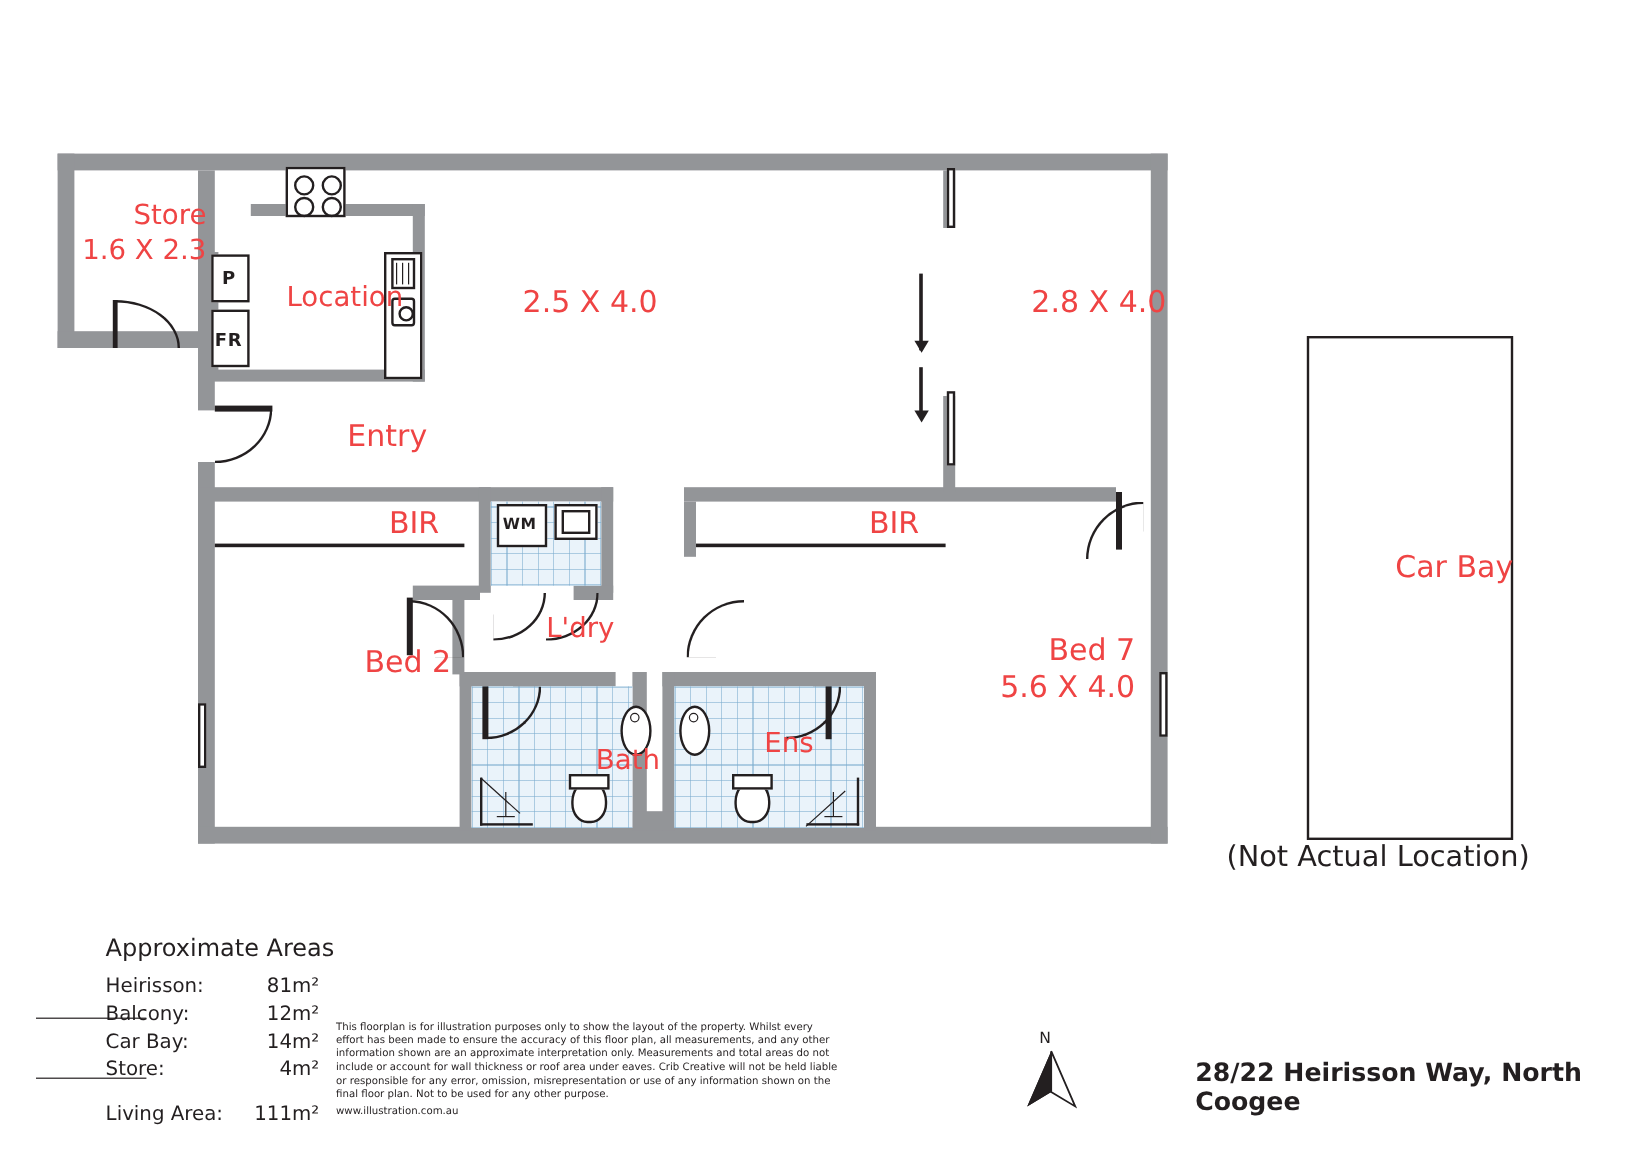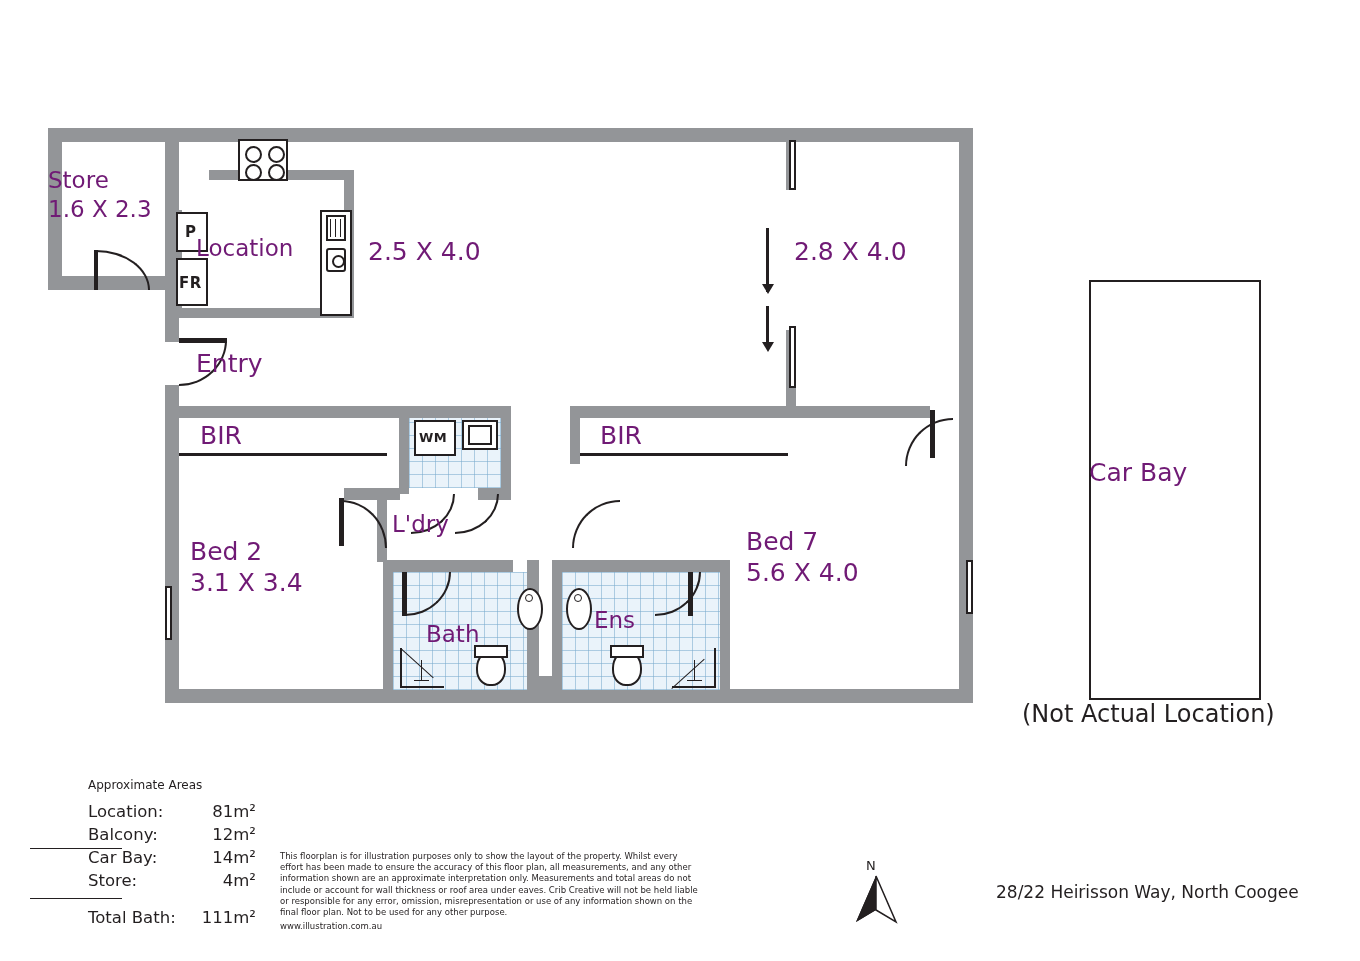--- a/index.html
+++ b/index.html
@@ -6,44 +6,44 @@
   body{
     width:1360px;height:961px;
     background:#ffffff;
     font-family:"DejaVu Sans", sans-serif;
     color:#231f20;
     position:relative;
     overflow:hidden;
   }
   .plan{position:absolute;left:0;top:0;width:1360px;height:961px;}
   .wall{position:absolute;background:#939598;}
-  .label{position:absolute;text-align:left;font-family:"DejaVu Sans",sans-serif;color:#701a75;line-height:1.25;}
+  .label{position:absolute;text-align:right;font-family:"DejaVu Sans",sans-serif;color:#ef4444;line-height:1.25;}
   .label .name{display:block;}
   .label .dims{display:block;}
   .r-lg{font-size:25px;}
   .r-md{font-size:23px;}
   .tile{position:absolute;background:
      repeating-linear-gradient(0deg,rgba(120,170,205,.55) 0 1px,transparent 1px 13px),
      repeating-linear-gradient(90deg,rgba(120,170,205,.55) 0 1px,transparent 1px 13px),
      #eaf3fa;}
   .thin{position:absolute;border:2px solid #231f20;box-sizing:border-box;background:#fff;}
   .swing{position:absolute;border:2px solid #231f20;border-top:none;border-right:none;border-radius:0 0 0 100%;box-sizing:border-box;background:transparent;}
   .swing-tr{position:absolute;border:2px solid #231f20;border-bottom:none;border-left:none;border-radius:0 100% 0 0;box-sizing:border-box;}
   .swing-tl{position:absolute;border:2px solid #231f20;border-bottom:none;border-right:none;border-radius:100% 0 0 0;box-sizing:border-box;}
   .swing-br{position:absolute;border:2px solid #231f20;border-top:none;border-left:none;border-radius:0 0 100% 0;box-sizing:border-box;}
   .leaf{position:absolute;background:#231f20;}
   .box{position:absolute;border:2px solid #231f20;box-sizing:border-box;background:#fff;}
   .caption{position:absolute;font-size:24px;color:#231f20;}
   .areas{position:absolute;font-size:16px;color:#231f20;}
-  .areas .hdr{font-size:12px;margin-bottom:8px;}
+  .areas .hdr{font-size:20px;margin-bottom:8px;}
   .areas table{border-collapse:collapse;}
   .areas td{padding:2px 0;font-size:16.5px;}
   .areas td.val{padding-left:26px;text-align:right;}
   .disclaimer{position:absolute;font-size:8.5px;line-height:1.32;color:#231f20;width:420px;}
-  .address{position:absolute;font-size:17px;font-weight:normal;color:#231f20;}
+  .address{position:absolute;font-size:21px;font-weight:bold;color:#231f20;}
   .sep{position:absolute;background:#231f20;height:1px;}
   .wm-label{position:absolute;font-size:13px;font-weight:bold;letter-spacing:.5px;}
   .carbay{position:absolute;border:2px solid #231f20;box-sizing:border-box;background:#fff;}
   .nlab{position:absolute;font-size:12px;font-style:italic;}
 </style>
 </head>
 <body>
 
 <div class="plan">
 
@@ -196,21 +196,20 @@
   <div class="label r-lg" style="left:794px;top:236px;width:178px;">
     <span class="dims">2.8 X 4.0</span>
   </div>
 
   <div class="label r-lg" style="left:196px;top:348px;width:160px;">
     <span class="name">Entry</span>
   </div>
 
   <div class="label r-lg" style="left:190px;top:536px;width:186px;">
     <span class="name">Bed 2</span>
-    <span class="dims">3.1 X 3.4</span>
   </div>
 
   <div class="label r-lg" style="left:746px;top:526px;width:200px;">
     <span class="name">Bed 7</span>
     <span class="dims">5.6 X 4.0</span>
   </div>
 
   <div class="label r-md" style="left:392px;top:510px;width:120px;">
     <span class="name">L'dry</span>
   </div>
@@ -235,37 +234,37 @@
   <div class="label r-lg" style="left:1089px;top:457px;width:172px;">
     <span class="name">Car Bay</span>
   </div>
   <div class="caption" style="left:1022px;top:700px;">(Not Actual Location)</div>
 
   <div class="areas" style="left:88px;top:778px;width:270px;">
     <div class="hdr">Approximate Areas</div>
     <table>
       <tbody>
           <tr>
-        <td>Location:</td>
+        <td>Heirisson:</td>
         <td class="val">81m²</td>
       </tr>
       <tr>
         <td>Balcony:</td>
         <td class="val">12m²</td>
       </tr>
       <tr>
         <td>Car Bay:</td>
         <td class="val">14m²</td>
       </tr>
       <tr>
         <td>Store:</td>
         <td class="val">4m²</td>
       </tr>
       <tr>
-        <td style="padding-top:16px;">Total Bath:</td>
+        <td style="padding-top:16px;">Living Area:</td>
         <td class="val" style="padding-top:16px;">111m²</td>
       </tr>
     </tbody>
       </table>
   </div>
 
   <div class="sep" style="left:30px;top:848px;width:92px;"></div>
   <div class="sep" style="left:30px;top:898px;width:92px;"></div>
 
   <div class="disclaimer" style="left:280px;top:851px;">

